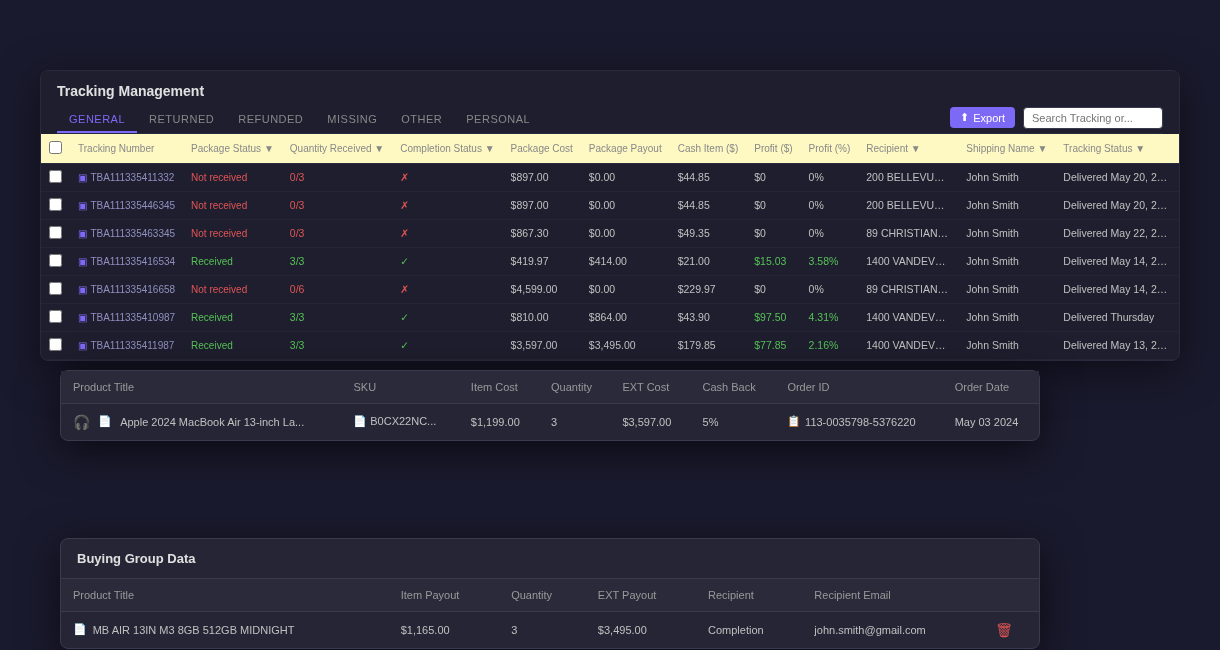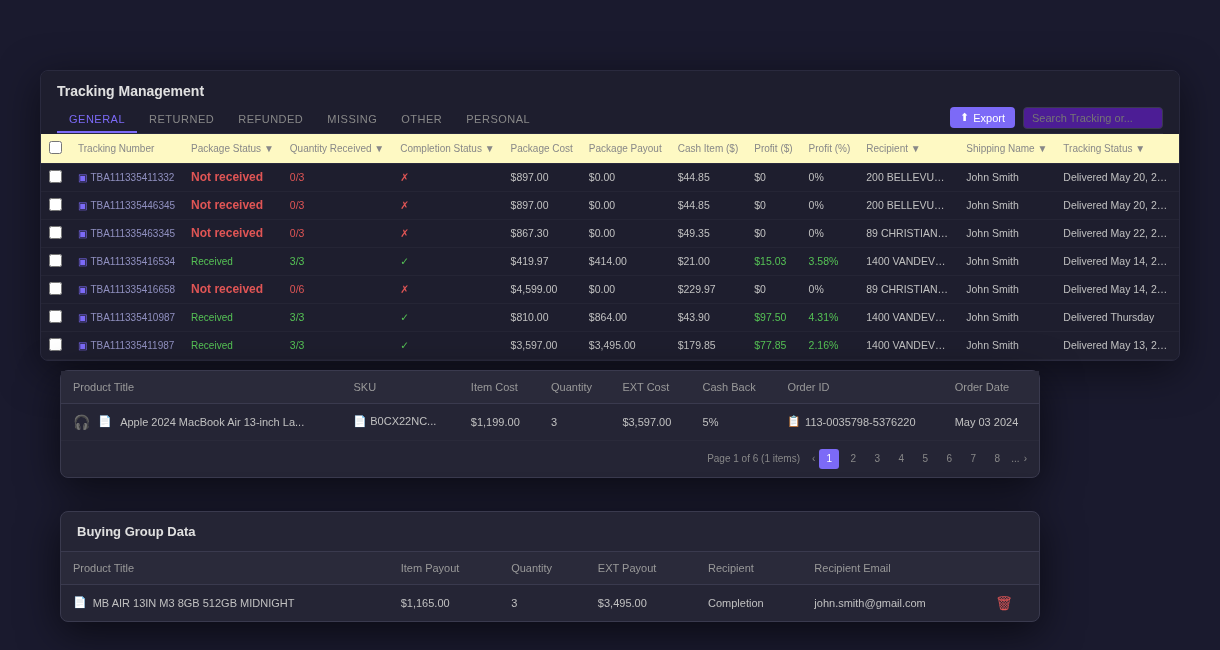--- a/index.html
+++ b/index.html
@@ -79,21 +79,21 @@
       border-radius: 4px;
       padding: 4px 10px;
       font-size: 11px;
       cursor: pointer;
       display: flex;
       align-items: center;
       gap: 4px;
     }
 
     .search-box {
-      background: #4c1d95;
+      background: #ffffff;
       border: 1px solid #3a3a4e;
       border-radius: 4px;
       padding: 4px 8px;
       color: #888;
       font-size: 11px;
       width: 140px;
     }
 
     
     .data-table {
@@ -131,22 +131,21 @@
       width: 24px;
       text-align: center;
     }
 
     input[type="checkbox"] {
       accent-color: #7c6af7;
     }
 
     .status-not-received {
       color: #e05555;
-      font-size: 12px;
-      font-weight: bold;
+      font-size: 10px;
     }
 
     .status-received {
       color: #55c255;
       font-size: 10px;
     }
 
     .check-green {
       color: #55c255;
     }
@@ -225,21 +224,21 @@
 
     .order-id-cell {
       display: flex;
       align-items: center;
       gap: 4px;
     }
 
     
     .buying-panel {
       position: absolute;
-      top: 441px;
+      top: 468px;
       left: 20px;
       width: 980px;
       background: #252535;
       border-radius: 8px;
       border: 1px solid #3a3a4e;
       box-shadow: 0 10px 40px rgba(0,0,0,0.6);
       z-index: 10;
     }
 
     .delete-btn {
@@ -545,34 +544,20 @@
           <td>
             <div class="order-id-cell">
               <span style="color:#999;cursor:pointer;">📋</span>
               <span>113-0035798-5376220</span>
             </div>
           </td>
           <td>May 03 2024</td>
         </tr>
       </tbody>
     </table>
-    <div class="pagination">
-      <span>Page 1 of 6 (1 items)</span>
-      <span style="margin-left:8px;">‹</span>
-      <div class="page-btn active">1</div>
-      <div class="page-btn">2</div>
-      <div class="page-btn">3</div>
-      <div class="page-btn">4</div>
-      <div class="page-btn">5</div>
-      <div class="page-btn">6</div>
-      <div class="page-btn">7</div>
-      <div class="page-btn">8</div>
-      <span>...</span>
-      <span style="cursor:pointer;">›</span>
-    </div>
   </div>
 
   <div class="buying-panel">
     <div class="sub-panel-header">Buying Group Data</div>
     <table class="sub-table">
       <thead>
         <tr>
           <th>Product Title</th>
           <th>Item Payout</th>
           <th>Quantity</th>

